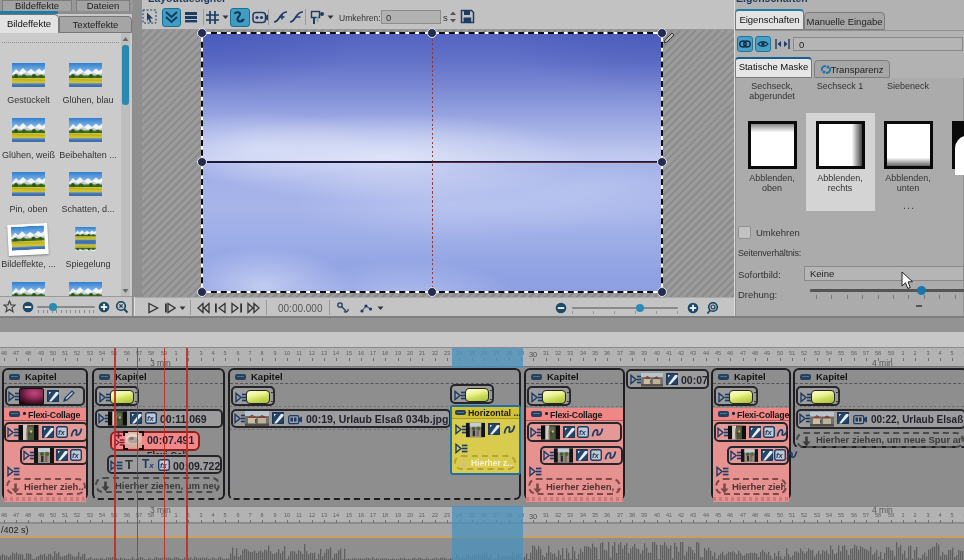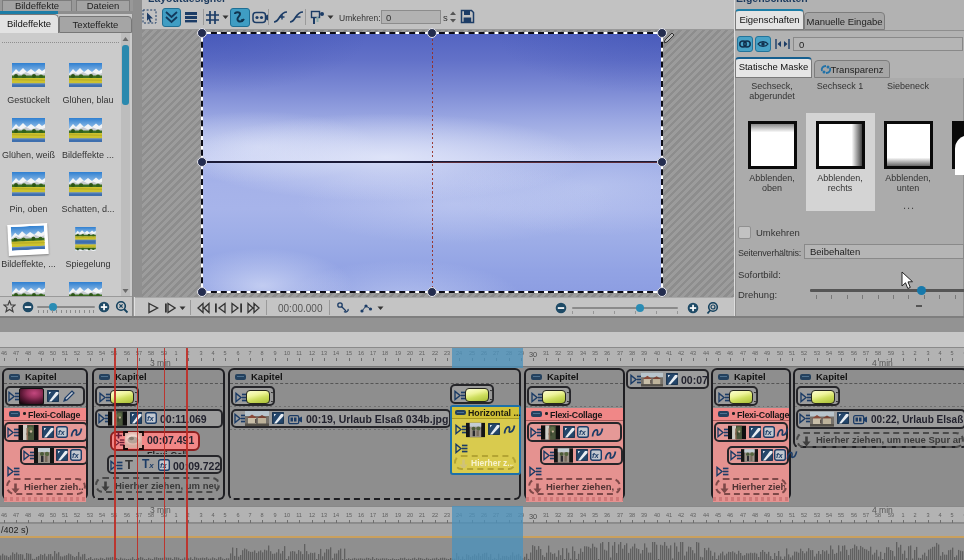--- a/index.html
+++ b/index.html
@@ -86,21 +86,21 @@
     </svg>
 <div class="lbl" style="left:0;top:95.0px;width:57px;text-align:center;font-size:9px;white-space:nowrap">Gestückelt</div>
 <div class="lbl" style="left:55px;top:95.0px;width:66px;text-align:center;font-size:9px;white-space:nowrap">Glühen, blau</div>
 <svg class="ic" style="left:11.5px;top:117.7px" width="33" height="24" viewBox="0 0 33 24" preserveAspectRatio="none">
       <use href="#land" width="33" height="24"></use>
     </svg>
 <svg class="ic" style="left:68.5px;top:117.7px" width="33" height="24" viewBox="0 0 33 24" preserveAspectRatio="none">
       <use href="#land" width="33" height="24"></use>
     </svg>
 <div class="lbl" style="left:0;top:149.7px;width:57px;text-align:center;font-size:9px;white-space:nowrap">Glühen, weiß</div>
-<div class="lbl" style="left:55px;top:149.7px;width:66px;text-align:center;font-size:9px;white-space:nowrap">Bildeffekte ...</div>
+<div class="lbl" style="left:55px;top:149.7px;width:66px;text-align:center;font-size:9px;white-space:nowrap">Beibehalten ...</div>
 <svg class="ic" style="left:11.5px;top:172.4px" width="33" height="24" viewBox="0 0 33 24" preserveAspectRatio="none">
       <use href="#land" width="33" height="24"></use>
     </svg>
 <svg class="ic" style="left:68.5px;top:172.4px" width="33" height="24" viewBox="0 0 33 24" preserveAspectRatio="none">
       <use href="#land" width="33" height="24"></use>
     </svg>
 <div class="lbl" style="left:0;top:204.4px;width:57px;text-align:center;font-size:9px;white-space:nowrap">Pin, oben</div>
 <div class="lbl" style="left:55px;top:204.4px;width:66px;text-align:center;font-size:9px;white-space:nowrap">Schatten, d...</div>
 <div class="a" style="left:7.5px;top:224.10000000000002px;width:40px;height:31px;background:#fff;box-shadow:0 1px 2px rgba(0,0,0,.4);transform:rotate(-3deg)">
       <svg class="ic" style="left:3px;top:2px" width="34" height="24" viewBox="0 0 34 24" preserveAspectRatio="none">
@@ -363,22 +363,22 @@
       <div class="a" style="left:3px;top:14px;width:14px;height:40px;background:#fff;border-radius:14px 0 0 0"></div>
     </div>
 <div class="lbl" style="left:4px;top:174px;width:66px;text-align:center;font-size:9px;line-height:9.5px">Abblenden,<br>oben</div>
 <div class="lbl" style="left:72px;top:174px;width:66px;text-align:center;font-size:9px;line-height:9.5px">Abblenden,<br>rechts</div>
 <div class="lbl" style="left:140px;top:174px;width:66px;text-align:center;font-size:9px;line-height:9.5px">Abblenden,<br>unten</div>
 <div class="lbl" style="left:207px;top:174px;width:66px;text-align:center;font-size:9px;line-height:9.5px">Ab<br>ob</div>
 <div class="lbl" style="left:168px;top:199px;font-size:11px;color:#444;letter-spacing:1px">...</div>
 <div class="a" style="left:3px;top:226px;width:13px;height:13px;background:#c2c2c2;border:1px solid #909090;border-radius:2px"></div>
 <div class="lbl" style="left:21px;top:227px;font-size:9.5px">Umkehren</div>
 <div class="lbl" style="left:3px;top:248px;font-size:9px;letter-spacing:-0.2px">Seitenverhältnis:</div>
-<div class="field" style="left:69px;top:244px;width:160px;height:15px">Beibehalten</div>
 <div class="lbl" style="left:3px;top:269px;font-size:9.5px">Sofortbild:</div>
+<div class="field" style="left:69px;top:266px;width:160px;height:15px">Keine</div>
 <div class="lbl" style="left:3px;top:289px;font-size:9.5px">Drehung:</div>
 <div class="a" style="left:75px;top:289px;width:155px;height:2.5px;background:#555;border-radius:1px"></div>
 <div class="a" style="left:81px;top:295px;width:149px;height:4px;background:repeating-linear-gradient(90deg,#777 0 1px,transparent 1px 15.4px)"></div>
 <div class="a" style="left:182px;top:285.5px;width:9px;height:9px;background:#1779ab;border-radius:50%"></div>
 <div class="a" style="left:181px;top:305px;width:6px;height:2px;background:#555"></div>
 <svg class="ic" style="left:166px;top:271px" width="13" height="19" viewBox="0 0 13 19">
       <path d="M1,1 L1,15 4.5,11.8 6.8,17.5 9.3,16.4 7,10.9 11.5,10.7 Z" fill="#fff" stroke="#222" stroke-width="1"></path>
     </svg>
 </div>
 <div class="a" style="left:0;top:316px;width:964px;height:2px;background:#7e7e7e"></div>

